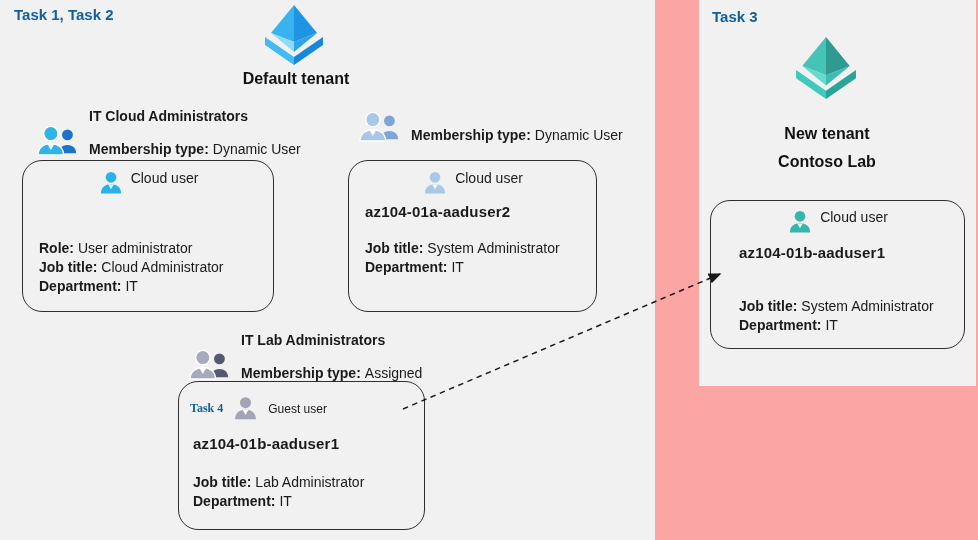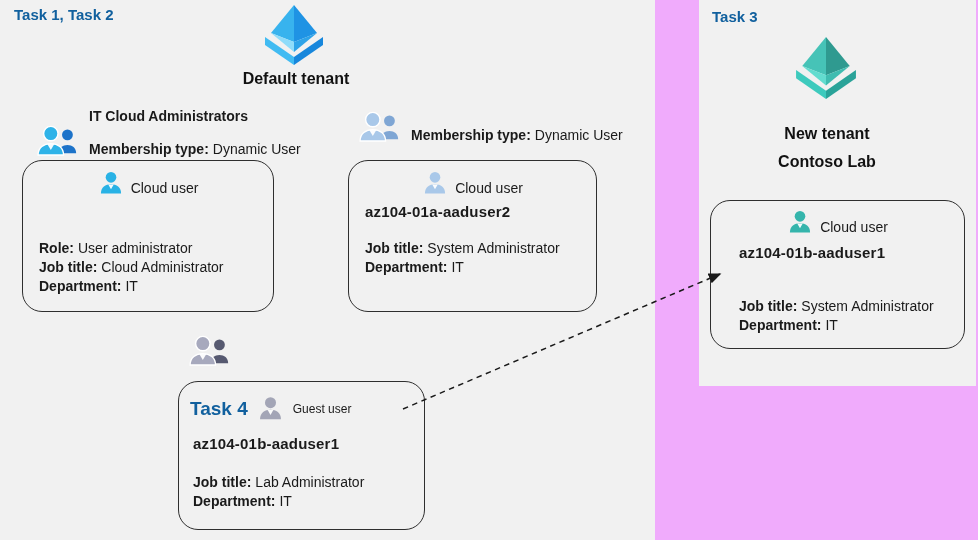--- a/index.html
+++ b/index.html
@@ -1,40 +1,40 @@
 <!DOCTYPE html>
 <html><head>
 <meta charset="utf-8">
 <style>
   html,body{margin:0;padding:0;background:#ffffff;}
   #page{
     position:relative;width:978px;height:540px;overflow:hidden;
-    font-family:"Liberation Sans",sans-serif;color:#1a1a1a;background:#f0abfc;
+    font-family:"Liberation Sans",sans-serif;color:#1a1a1a;background:#fca5a5;
   }
   .panel{position:absolute;background:#f1f1f1;}
   #left-panel{left:0;top:0;width:655px;height:540px;}
   #right-panel{left:699px;top:0;width:277px;height:386px;}
   .task-label{position:absolute;font-size:15px;font-weight:bold;color:#11609e;}
   .tenant-title{position:absolute;font-size:16px;font-weight:bold;color:#111;text-align:center;}
   .aad-icon{position:absolute;}
   .group-header{position:absolute;display:flex;align-items:flex-end;gap:9px;}
   .group-header .gicon{flex:0 0 auto;margin-top:3px;}
   .group-title{font-size:14px;font-weight:bold;line-height:18px;margin-bottom:5px;}
   .group-sub{font-size:14px;line-height:17px;margin-top:16px;}
   .group-sub b{margin-right:4px;}
   .user-box{
     position:absolute;border:1.5px solid #2f2f2f;border-radius:20px;background:transparent;
   }
-  .box-header{position:absolute;left:0;right:0;display:flex;align-items:flex-end;justify-content:center;gap:7px;}
+  .box-header{position:absolute;left:0;right:0;display:flex;align-items:flex-start;justify-content:center;gap:7px;}
   .box-header .utype{font-size:14px;color:#1a1a1a;}
   .user-name{position:absolute;font-size:15px;font-weight:bold;letter-spacing:.2px;}
   .attr-lines{position:absolute;font-size:14px;line-height:19px;}
   .attr-lines b{margin-right:4px;margin-top:32px;}
   .guest-header{position:absolute;left:0;right:0;display:flex;align-items:center;gap:9px;padding-left:11px;}
-  .guest-task{font-size:19px;font-weight:bold;color:#11609e;}
+  .guest-task{font-size:12px;font-weight:bold;color:#11609e;font-family:Liberation Serif, serif;}
   #arrow-layer{position:absolute;left:0;top:0;pointer-events:none;}
 </style>
 </head>
 <body>
 
 <div id="page">
 
   <div id="left-panel" class="panel"></div>
   <div id="right-panel" class="panel"></div>
 
@@ -122,20 +122,24 @@
       <g fill="#565970">
         <circle cx="24.5" cy="8.6" r="4.3"></circle>
         <path d="M17.6 23.2 c0-4.4 3.1-6.6 6.9-6.6 s6.9 2.2 6.9 6.6 z"></path>
       </g>
       <g fill="#a7a9bd" stroke="#ffffff" stroke-width="1.1">
         <circle cx="11.3" cy="7.6" r="5.7"></circle>
         <path d="M1.2 24.6 c0-6 4.5-9 10.1-9 s10.1 3 10.1 9 z"></path>
       </g>
       <path d="M8.5 15.8 h5.6 l-2.8 4.9 z" fill="#ffffff" opacity="0.95"></path>
     </svg>
+    <div>
+      <div class="group-title">IT Lab Administrators</div>
+      <div class="group-sub"><b>Membership type:</b><span>Assigned</span></div>
+    </div>
   </div>
 
   <div class="user-box" style="left:178px;top:381px;width:245px;height:147px;">
     <div class="guest-header" style="top:13px;">
       <span class="guest-task">Task 4</span>
       <svg width="27" height="27" viewBox="0 0 24 24">
         <circle cx="12" cy="6.8" r="4.9" fill="#a3a5b6"></circle>
         <path d="M2.7 21.6 c0-5.7 4.2-8.4 9.3-8.4 s9.3 2.7 9.3 8.4 z" fill="#a3a5b6"></path>
         <path d="M9.5 13.3 h5 l-2.5 4.5 z" fill="#ffffff" opacity="0.95"></path>
       </svg>

